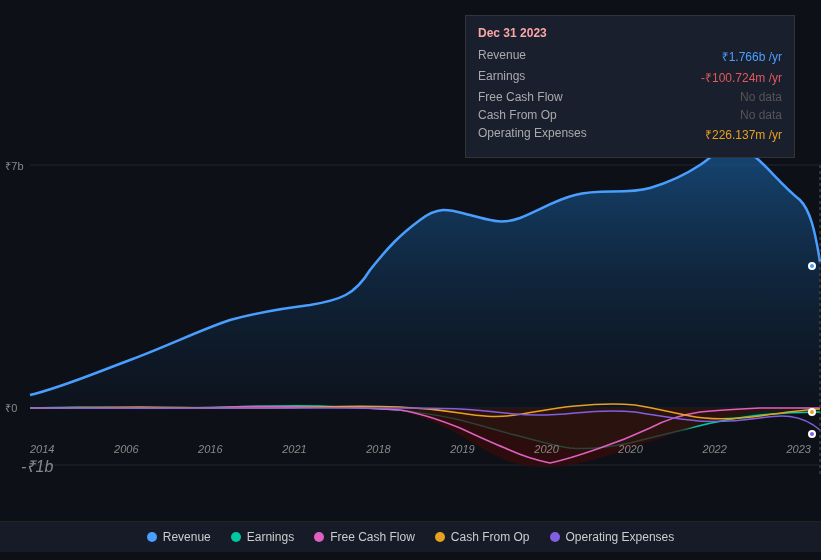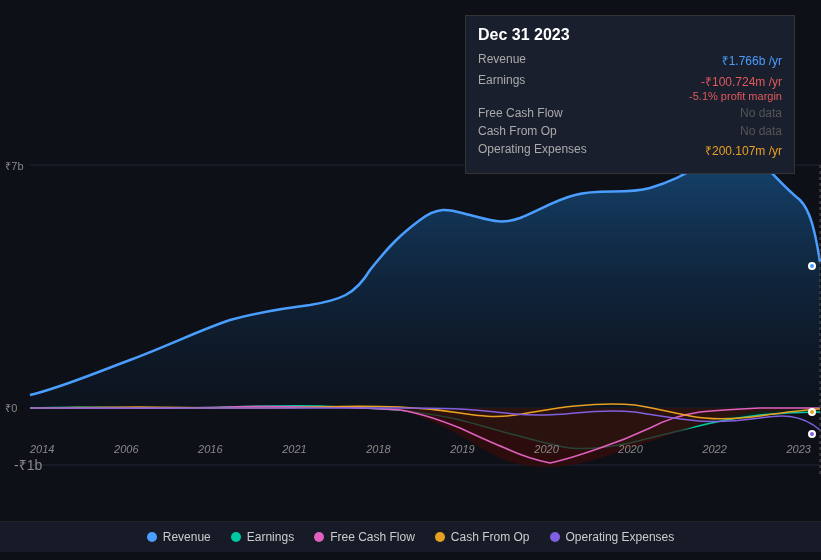--- a/index.html
+++ b/index.html
@@ -26,22 +26,22 @@
       top: 15px;
       left: 465px;
       width: 330px;
       background: #1a1f2e;
       border: 1px solid #333;
       padding: 10px 12px;
       z-index: 10;
     }
 
     .tooltip-title {
-      color: #ffffff;
-      font-size: 16px;
+      color: #fca5a5;
+      font-size: 12px;
       font-weight: bold;
       margin-bottom: 8px;
     }
 
     .tooltip-row {
       display: flex;
       justify-content: space-between;
       align-items: flex-start;
       margin-bottom: 4px;
       font-size: 12px;
@@ -80,23 +80,24 @@
       position: absolute;
       top: 400px;
       left: 5px;
       font-size: 11px;
       color: #888;
     }
 
     .y-label-neg1b {
       position: absolute;
       top: 455px;
-      left: 14px;
-      font-size: 14px;
+      left: 21px;
+      font-size: 16px;
       color: #888;
+      font-style: italic;
     }
 
     .x-labels {
       position: absolute;
       bottom: 55px;
       left: 30px;
       right: 10px;
       display: flex;
       justify-content: space-between;
       font-size: 11px;
@@ -297,37 +298,36 @@
 
     <div class="tooltip-row">
       <span class="tooltip-label">Revenue</span>
       <span class="tooltip-value blue">₹1.766b /yr</span>
     </div>
 
     <div class="tooltip-row">
       <span class="tooltip-label">Earnings</span>
       <div style="text-align:right; flex:1;">
         <div class="tooltip-value red">-₹100.724m /yr</div>
-        <div class="profit-margin">-5.1% profit margin</div>
       </div>
     </div>
 
     <div class="tooltip-row">
       <span class="tooltip-label">Free Cash Flow</span>
       <span class="tooltip-value no-data">No data</span>
     </div>
 
     <div class="tooltip-row">
       <span class="tooltip-label">Cash From Op</span>
       <span class="tooltip-value no-data">No data</span>
     </div>
 
     <div class="tooltip-row">
       <span class="tooltip-label">Operating Expenses</span>
-      <span class="tooltip-value orange">₹200.107m /yr</span>
+      <span class="tooltip-value orange">₹226.137m /yr</span>
     </div>
   </div>
 
 </div>
 
 <div class="legend">
   <div class="legend-item">
     <div class="legend-dot dot-blue"></div>
     <span>Revenue</span>
   </div>

